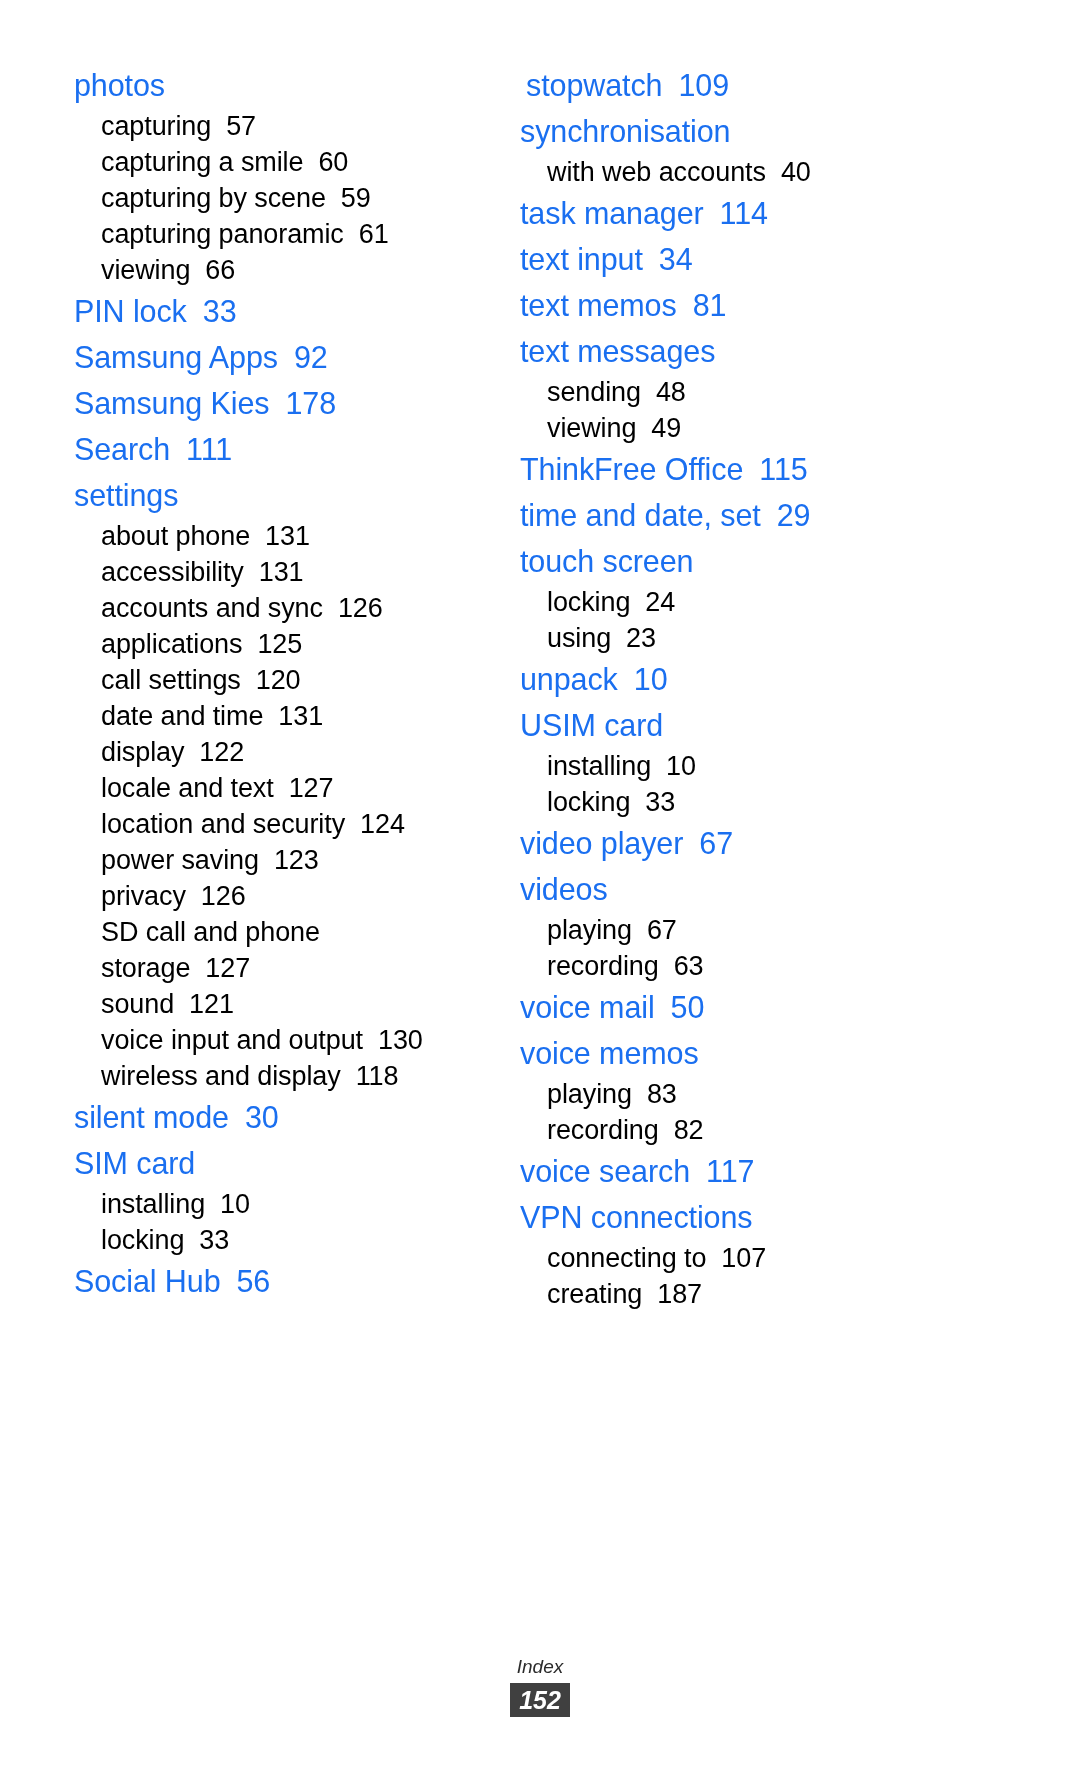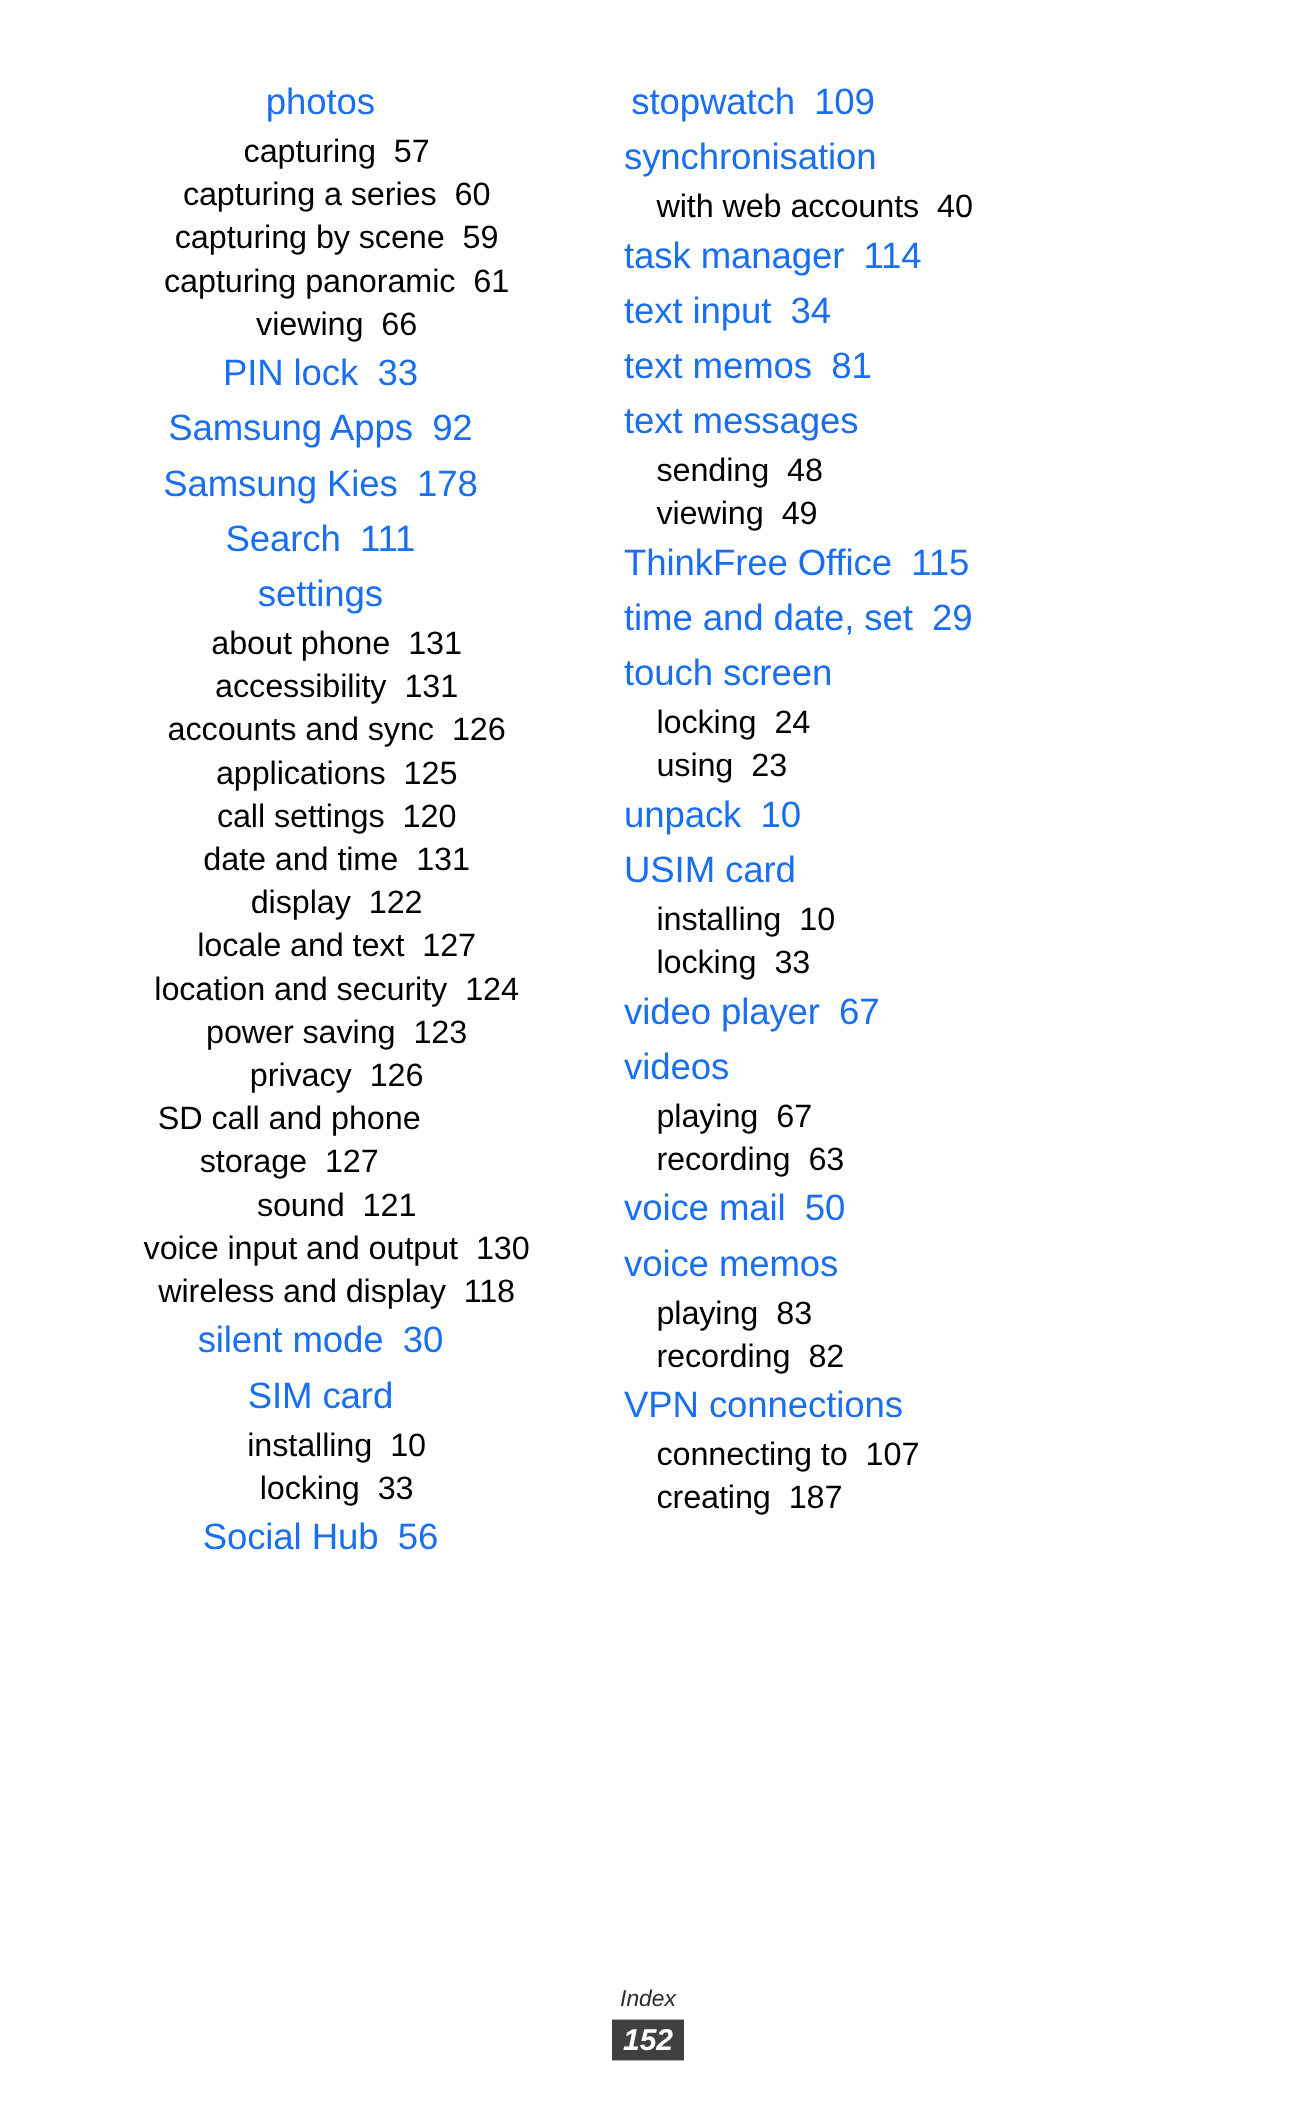--- a/index.html
+++ b/index.html
@@ -28,21 +28,21 @@
     top: 62px;
     width: 1080px;
     display: flex;
     flex-direction: row;
     align-items: flex-start;
   }
 
   .column {
     box-sizing: border-box;
   }
-  .column-left  { width: 500px; padding-left: 34px; text-align: center; }
+  .column-left  { width: 500px; padding-left: 74px; }
   .column-right { width: 580px; padding-left: 20px; }
 
   
   .entry-group { margin: 0; }
 
   .head {
     color: #1a6ff0;
     font-size: 30.5px;
     line-height: 46px;
     white-space: nowrap;
@@ -102,21 +102,21 @@
 </head>
 <body>
 
 <div class="page">
 
   <div class="columns">
     <div class="column column-left">
         <div class="entry-group">
           <div class="head has-sub"><span>photos</span></div>
           <div class="sub"><span>capturing</span><span class="num">57</span></div>
-          <div class="sub"><span>capturing a series</span><span class="num">60</span></div>
+          <div class="sub"><span>capturing a smile</span><span class="num">60</span></div>
           <div class="sub"><span>capturing by scene</span><span class="num">59</span></div>
           <div class="sub"><span>capturing panoramic</span><span class="num">61</span></div>
           <div class="sub"><span>viewing</span><span class="num">66</span></div>
         </div>
         <div class="entry-group">
           <div class="head"><span>PIN lock</span><span class="num">33</span></div>
         </div>
         <div class="entry-group">
           <div class="head"><span>Samsung Apps</span><span class="num">92</span></div>
         </div>
@@ -207,20 +207,23 @@
         </div>
         <div class="entry-group">
           <div class="head"><span>voice mail</span><span class="num">50</span></div>
         </div>
         <div class="entry-group">
           <div class="head has-sub"><span>voice memos</span></div>
           <div class="sub"><span>playing</span><span class="num">83</span></div>
           <div class="sub"><span>recording</span><span class="num">82</span></div>
         </div>
         <div class="entry-group">
+          <div class="head"><span>voice search</span><span class="num">117</span></div>
+        </div>
+        <div class="entry-group">
           <div class="head has-sub"><span>VPN connections</span></div>
           <div class="sub"><span>connecting to</span><span class="num">107</span></div>
           <div class="sub"><span>creating</span><span class="num">187</span></div>
         </div>
       </div>
   </div>
 
   <div class="footer">
     <div class="footer-label">Index</div>
     <div class="footer-page">152</div>

